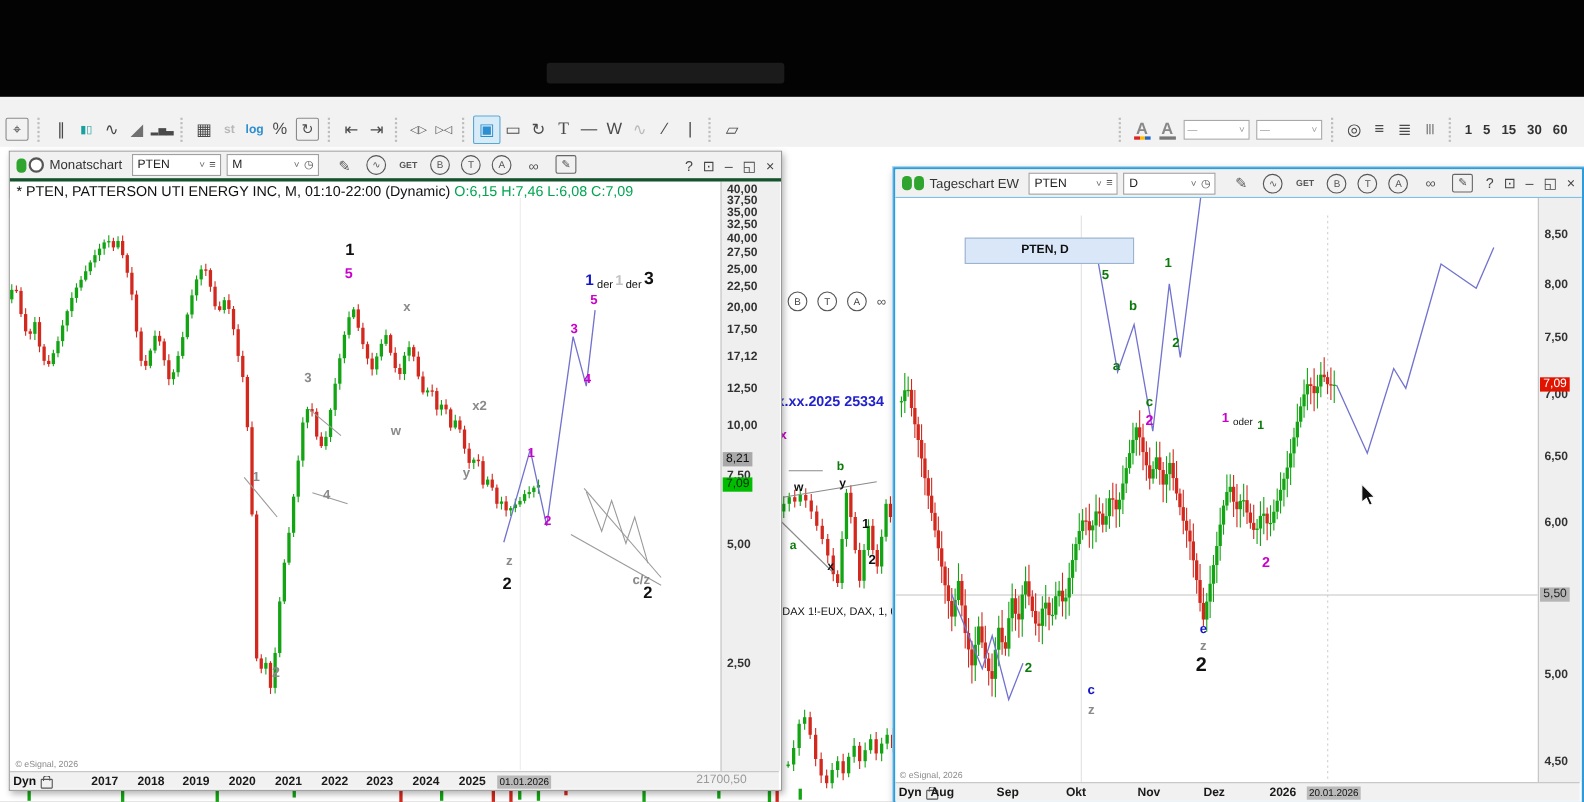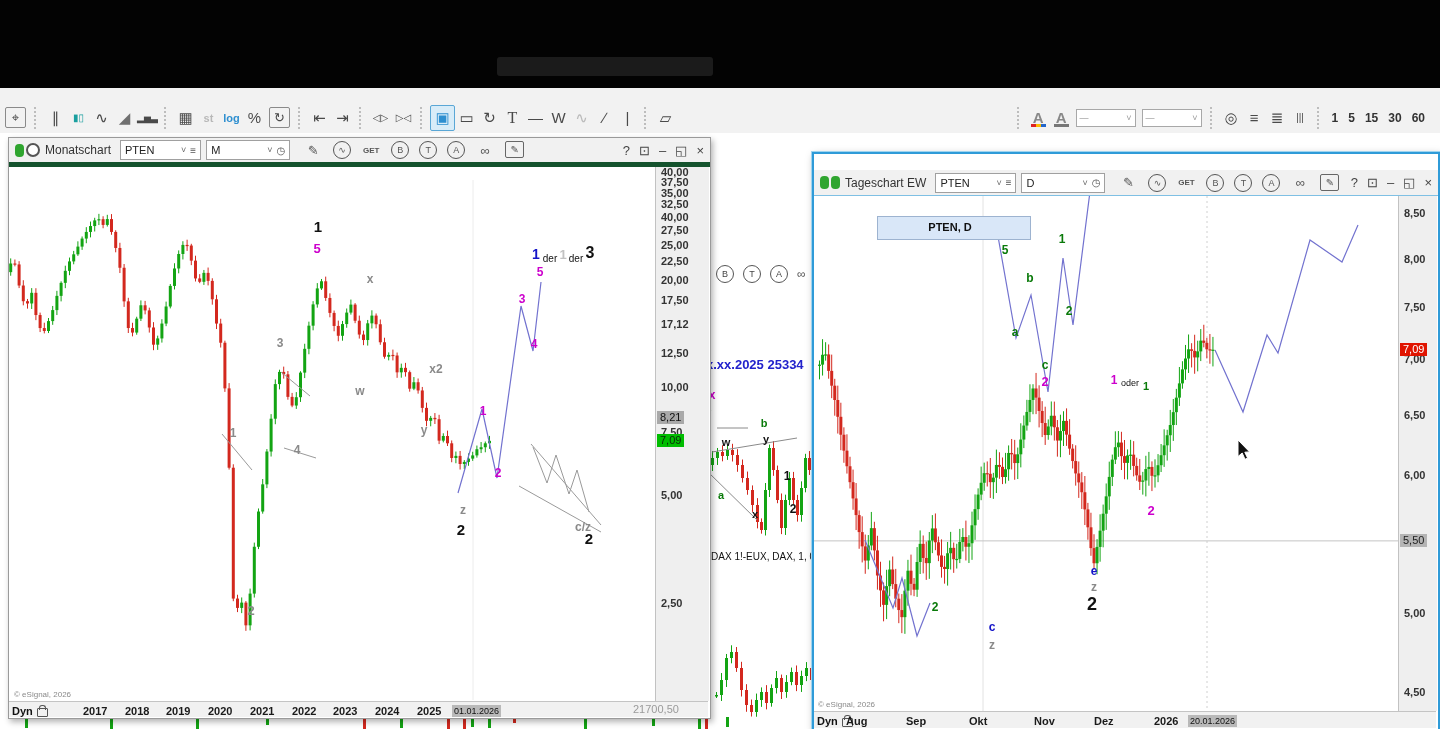--- a/index.html
+++ b/index.html
@@ -23,21 +23,21 @@
   .tnum{font-size:12px;color:#333;padding:0 5px;font-weight:bold;}
   #workspace{position:absolute;left:0;top:133px;width:1440px;height:596px;background:#fff;}
   #bgsvg{position:absolute;left:0;top:0;width:1440px;height:729px;pointer-events:none;}
   .fdax-text{position:absolute;color:#111;font-size:10px;white-space:nowrap;}
   .fdax-blue{position:absolute;color:#2222cc;font-weight:bold;font-size:13px;white-space:nowrap;}
   .fdax-price{position:absolute;color:#9a9a9a;font-size:11px;white-space:nowrap;}
   .fdax-icons{position:absolute;display:flex;gap:9px;align-items:center;}
   .circle-ic{width:16px;height:16px;border:1.4px solid #555;border-radius:50%;display:flex;align-items:center;justify-content:center;font-size:9px;color:#444;background:#fff;}
   .win{position:absolute;background:#fff;border:1px solid #9a9a9a;box-shadow:2px 3px 6px rgba(0,0,0,.3);}
   .win.active{border:2px solid #2f9bd8;box-shadow:0 0 0 1px #9fd4ef,2px 3px 8px rgba(0,0,0,.35);}
-  .titlebar{height:24px;background:#f1f1f1;display:flex;align-items:center;gap:5px;padding:0 6px;border-bottom:5px solid #14532d;position:relative;z-index:6;}
+  .titlebar{height:24px;background:#f1f1f1;display:flex;align-items:center;gap:5px;padding:0 6px;border-bottom:3px solid #14532d;position:relative;z-index:6;}
   .win.active .titlebar{border-bottom:1px solid #7fc0e4;}
   .linkdots{display:flex;align-items:center;gap:2px;}
   .gdot{width:9px;height:13px;border-radius:4px;background:#2fa52f;}
   .gdot.hollow{background:#fff;border:2px solid #555;width:10px;height:10px;border-radius:50%;}
   .wtitle{font-size:12px;color:#333;margin-right:4px;white-space:nowrap;}
   .combo{height:18px;background:#fff;border:1px solid #a0a0a0;display:flex;align-items:center;font-size:11px;color:#222;padding:0 4px;gap:4px;justify-content:space-between;}
   .combo .cv{width:52px;}
   .combo .caret{color:#666;font-size:9px;}
   .combo .mi{color:#555;font-size:10px;}
   .tbtool{min-width:20px;height:18px;display:flex;align-items:center;justify-content:center;color:#555;font-size:13px;}
@@ -286,20 +286,24 @@
           <span class="tbtool">∞</span>
           <span class="tbtool box">✎</span>
         </div>
       <div class="wctrl">
           <span>?</span>
           <span>⊡</span>
           <span>–</span>
           <span>◱</span>
           <span>×</span>
         </div>
+    </div>
+    <div class="chead" style="left:6px;top:28px;font-size:13px;color:#111;">
+      <span>* PTEN, PATTERSON UTI ENERGY INC, M, 01:10-22:00 (Dynamic)</span>
+      <span style="color:#00a550;">O:6,15 H:7,46 L:6,08 C:7,09</span>
     </div>
     <div class="chart" id="lchart" style="left:0;top:42px;width:646px;height:521px;">
         <svg width="1440" height="729" style="left: -9px; top: -180px; width: 1440px; height: 729px;">
           <line x1="473" x2="473" y1="180" y2="700" stroke="#ececec" stroke-width="1"></line>
           <line x1="6.5" x2="6.5" y1="270.77924477753163" y2="277.00085034645525" stroke="#13a413" stroke-width="1"></line>
           <rect x="5" y="272.13308034708575" width="3" height="1.2" fill="#13a413"></rect>
           <line x1="10.7" x2="10.7" y1="258.40329323514004" y2="275.7299591583826" stroke="#13a413" stroke-width="1"></line>
           <rect x="9.2" y="263.4975254776282" width="3" height="8.635554869457565" fill="#13a413"></rect>
           <line x1="14.899999999999999" x2="14.899999999999999" y1="259.50460841131826" y2="266.36169576216014" stroke="#d3281e" stroke-width="1"></line>
           <rect x="13.399999999999999" y="263.4975254776282" width="3" height="1.2" fill="#d3281e"></rect>
@@ -595,21 +599,21 @@
         <div class="tlabel" style="left: 283px;">2022</div>
         <div class="tlabel" style="left: 324px;">2023</div>
         <div class="tlabel" style="left: 366px;">2024</div>
         <div class="tlabel" style="left: 408px;">2025</div>
         <div class="tbadge" style="left: 443px;">01.01.2026</div>
       </div>
     <div class="copyright" style="left:5px;top:552px;">© eSignal, 2026</div>
   </div>
 
   <div class="win active" id="rwin" style="left:812px;top:152px;width:624px;height:575px;">
-    <div class="titlebar" style="height:25px;margin-top:16px;">
+    <div class="titlebar" style="height:25px;">
       <span class="linkdots">
           <span class="gdot"></span>
           <span class="gdot"></span>
         </span>
       <span class="wtitle">Tageschart EW</span>
       <div class="combo">
           <span class="cv">PTEN</span>
           <span class="caret">˅</span>
           <span class="mi">≡</span>
         </div>

